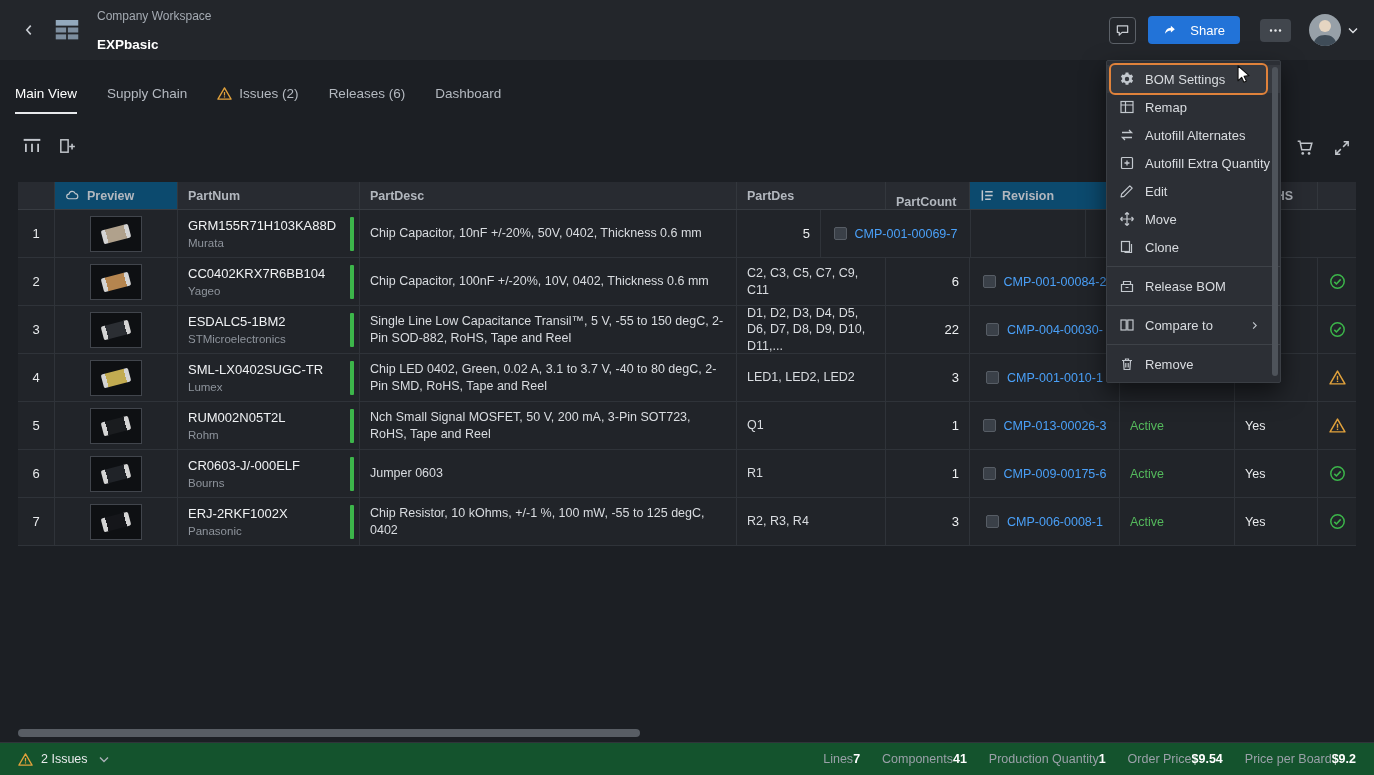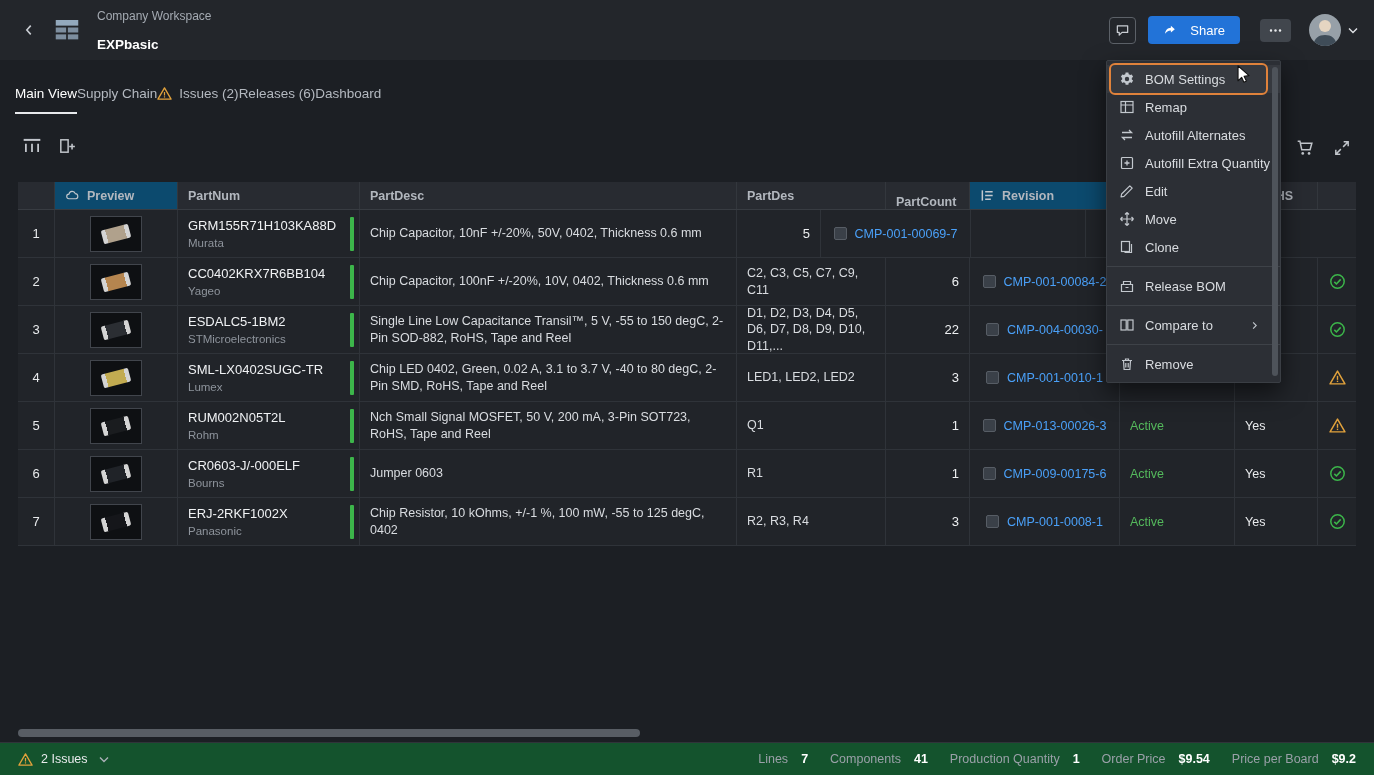--- a/index.html
+++ b/index.html
@@ -24,21 +24,21 @@
              font-size:13px;display:flex;align-items:center;gap:13px;cursor:pointer}
   .share-btn .ic{width:14px;height:14px}
   .more-btn{margin-left:20px;width:31px;height:23px;background:#41464d;border-radius:4px;color:#e8eaec;
             display:flex;align-items:center;justify-content:center;cursor:pointer}
   .more-btn .ic{width:15px;height:15px}
   .avatar-wrap{margin-left:18px;display:flex;align-items:center;gap:7px;cursor:pointer}
   .avatar{width:32px;height:32px;border-radius:50%;overflow:hidden;flex:none}
   .caret{width:10px;height:7px;color:#dfe2e6}
 
   
-  .tabs{position:absolute;top:86px;left:15px;display:flex;}
+  .tabs{position:absolute;top:86px;left:15px;display:flex;gap:30px}
   .tab{font-size:13.5px;color:#b4b9c0;padding-bottom:11px;border-bottom:2px solid transparent;
        display:flex;align-items:center;gap:7px;cursor:pointer;white-space:nowrap}
   .tab.active{color:#fff;border-bottom-color:#e7e9ec}
   .tab .wic{width:15px;height:15px;color:#e2a23c}
 
   
   .toolbar-left{position:absolute;top:137px;left:22px;display:flex;gap:15px;color:#c2c6cc}
   .toolbar-right{position:absolute;top:139px;right:22px;display:flex;gap:17px;color:#c2c6cc}
   .tb-icon{width:20px;height:18px;cursor:pointer}
 
@@ -96,21 +96,21 @@
   .cursor{position:absolute;left:1233px;top:63px;width:22px;height:22px;z-index:11;pointer-events:none}
 
   
   .hscroll{position:absolute;left:18px;top:729px;width:622px;height:8px;background:#585d64;border-radius:4px;cursor:pointer}
   .statusbar{position:absolute;left:0;right:0;bottom:0;height:33px;background:#14532d;border-top:1px solid #30343a;
              display:flex;align-items:center;padding:0 18px;font-size:12.5px}
   .issues{display:flex;align-items:center;gap:8px;color:#e8eaec;cursor:pointer}
   .issues .wic{width:15px;height:15px;color:#e2a23c}
   .issues .cic{width:10px;height:7px;color:#aab0b7;margin-left:3px}
   .stats{margin-left:auto;display:flex;gap:22px}
-  .stat{display:flex;gap:13px;align-items:center}
+  .stat{display:flex;gap:0;align-items:center}
   .sl{color:#9aa0a8}
   .sv{color:#fff;font-weight:bold}
 </style>
 </head>
 <body>
 
 <div id="app">
 
   <div class="header">
     <div class="back">
@@ -543,21 +543,21 @@
             <span class="desc">Chip Resistor, 10 kOhms, +/-1 %, 100 mW, -55 to 125 degC, 0402</span>
           </div>
           <div class="td w-des">
             <span class="desc">R2, R3, R4</span>
           </div>
           <div class="td w-count">
             <span class="count">3</span>
           </div>
           <div class="td w-rev rev-row">
             <span class="cb"></span>
-            <span class="rlink">CMP-001-0008-1</span>
+            <span class="rlink">CMP-006-0008-1</span>
           </div>
           <div class="td w-life">
             <span class="life">Active</span>
           </div>
           <div class="td w-rohs">
             <span class="rohs-v">Yes</span>
           </div>
           <div class="td w-status">
             <span class="sticon st-ok">
               <svg viewBox="0 0 16 16">

